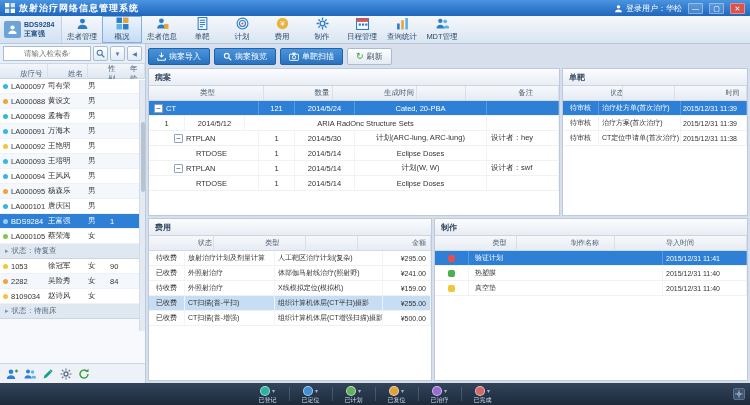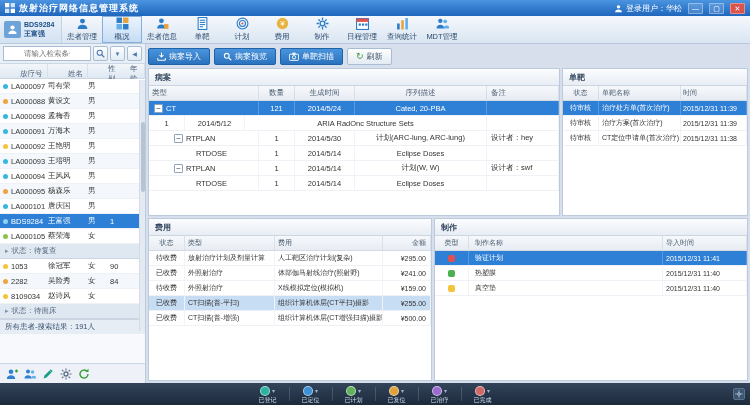--- a/index.html
+++ b/index.html
@@ -131,21 +131,21 @@
   .panel-makes { flex: 1; }
   .phead {
     height: 17px; flex: none; display: flex; align-items: center; padding: 0 6px;
     font-size: 8px; font-weight: bold; color: #33475e;
     background: linear-gradient(#fbfcfe, #e8edf4); border-bottom: 1px solid #ccd6e2;
   }
   .thead {
     height: 15px; flex: none; display: flex; font-size: 7px; color: #4a5c70;
     background: linear-gradient(#f6f8fb, #e7ecf3); border-bottom: 1px solid #d2dae4;
   }
-  .th { display: flex; align-items: center; justify-content: center; border-right: 1px solid #d9e0e9; overflow: hidden; white-space: nowrap; }
+  .th { display: flex; align-items: center; justify-content: center; border-right: 1px solid #d9e0e9; overflow: hidden; white-space: nowrap; margin-left: 48px; }
   .trow { height: 15px; flex: none; display: flex; align-items: center; font-size: 7px; border-bottom: 1px solid #eef1f5; background: #fff; cursor: default; }
   .trow.sel { background: #2e7fd6; color: #fff; }
   .trow.hl { background: #c7ddf4; }
   .td { display: flex; align-items: center; justify-content: center; height: 100%; border-right: 1px solid #f0f3f7; overflow: hidden; white-space: nowrap; }
   .trow.sel .td { border-right-color: rgba(255,255,255,.2); }
 
   
   .panel-records .trow, .panel-records .thead { font-size: 7.5px; }
   .rc-type  { width: 110px; justify-content: flex-start; padding-left: 3px; }
   .rc-count { width: 36px; }
@@ -467,21 +467,20 @@
             <i class="dot" style="background: rgb(245, 195, 59);"></i>
             <span>8109034</span>
           </span>
           <span class="pcell">赵诗风</span>
           <span class="pcell">女</span>
           <span class="pcell"></span>
         </div>
       <div class="pgroup">
           <span>状态：待面床</span>
         </div>
-      <div class="plfooter">所有患者-搜索结果：191人</div>
     </div>
 
     <div class="vscroll">
         <span class="vthumb"></span>
       </div>
 
     <div class="sideicons">
       <span class="si" style="color:#2e7fd6">
           <svg width="12" height="12" viewBox="0 0 12 12">
             <circle cx="5" cy="3.8" r="2.3" fill="currentColor"></circle>

